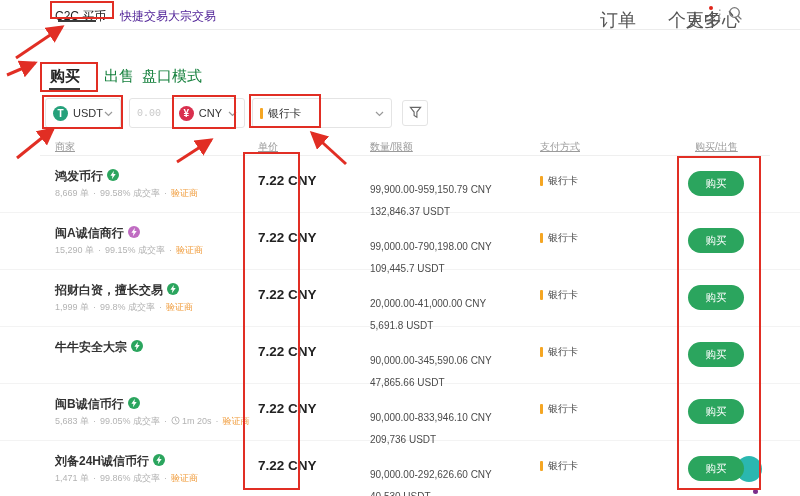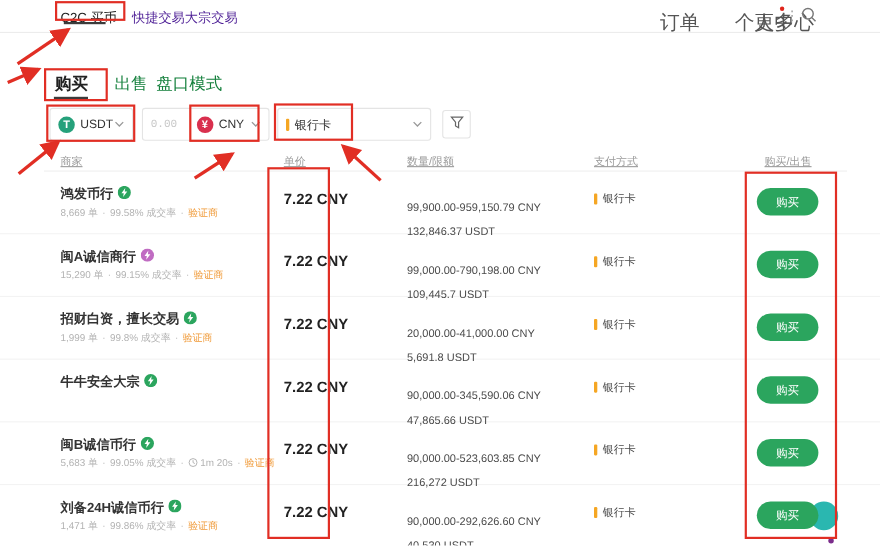--- a/index.html
+++ b/index.html
@@ -216,22 +216,22 @@
             <circle class="bc" cx="6" cy="6" r="6" fill="#2BA55E"></circle>
             <path d="M6.9 1.8 L3.4 6.7 H5.5 L4.9 10.2 L8.7 5.1 H6.4 Z" fill="#fff"></path>
           </svg></span>
       <span class="m-stats">
         <span>5,683 单</span><span class="sep">·</span><span>99.05% 成交率</span><span class="time-seg"><span class="sep">·</span><svg width="9" height="9" viewBox="0 0 10 10">
               <circle cx="5" cy="5" r="4" fill="none" stroke="#b3b3b3" stroke-width="1"></circle>
               <path d="M5 2.6 V5 L6.8 6" fill="none" stroke="#b3b3b3" stroke-width="1"></path>
             </svg><span>1m 20s</span></span><span class="sep">·</span><span class="tag">验证商</span>
       </span>
       <span class="price">7.22 CNY</span>
-      <span class="amt">216,272 USDT</span>
-      <span class="lim">90,000.00-523,603.85 CNY</span>
+      <span class="amt">209,736 USDT</span>
+      <span class="lim">90,000.00-833,946.10 CNY</span>
       <span class="pay">
           <span class="bank-bar" style="height:10px"></span>
           <span>银行卡</span>
         </span>
       <button class="buy-btn">购买</button>
     </div>
 
     <div class="row">
       <span class="m-name"><span>刘备24H诚信币行</span><svg class="badge-svg" width="12" height="12" viewBox="0 0 12 12">
             <circle class="bc" cx="6" cy="6" r="6" fill="#2BA55E"></circle>

